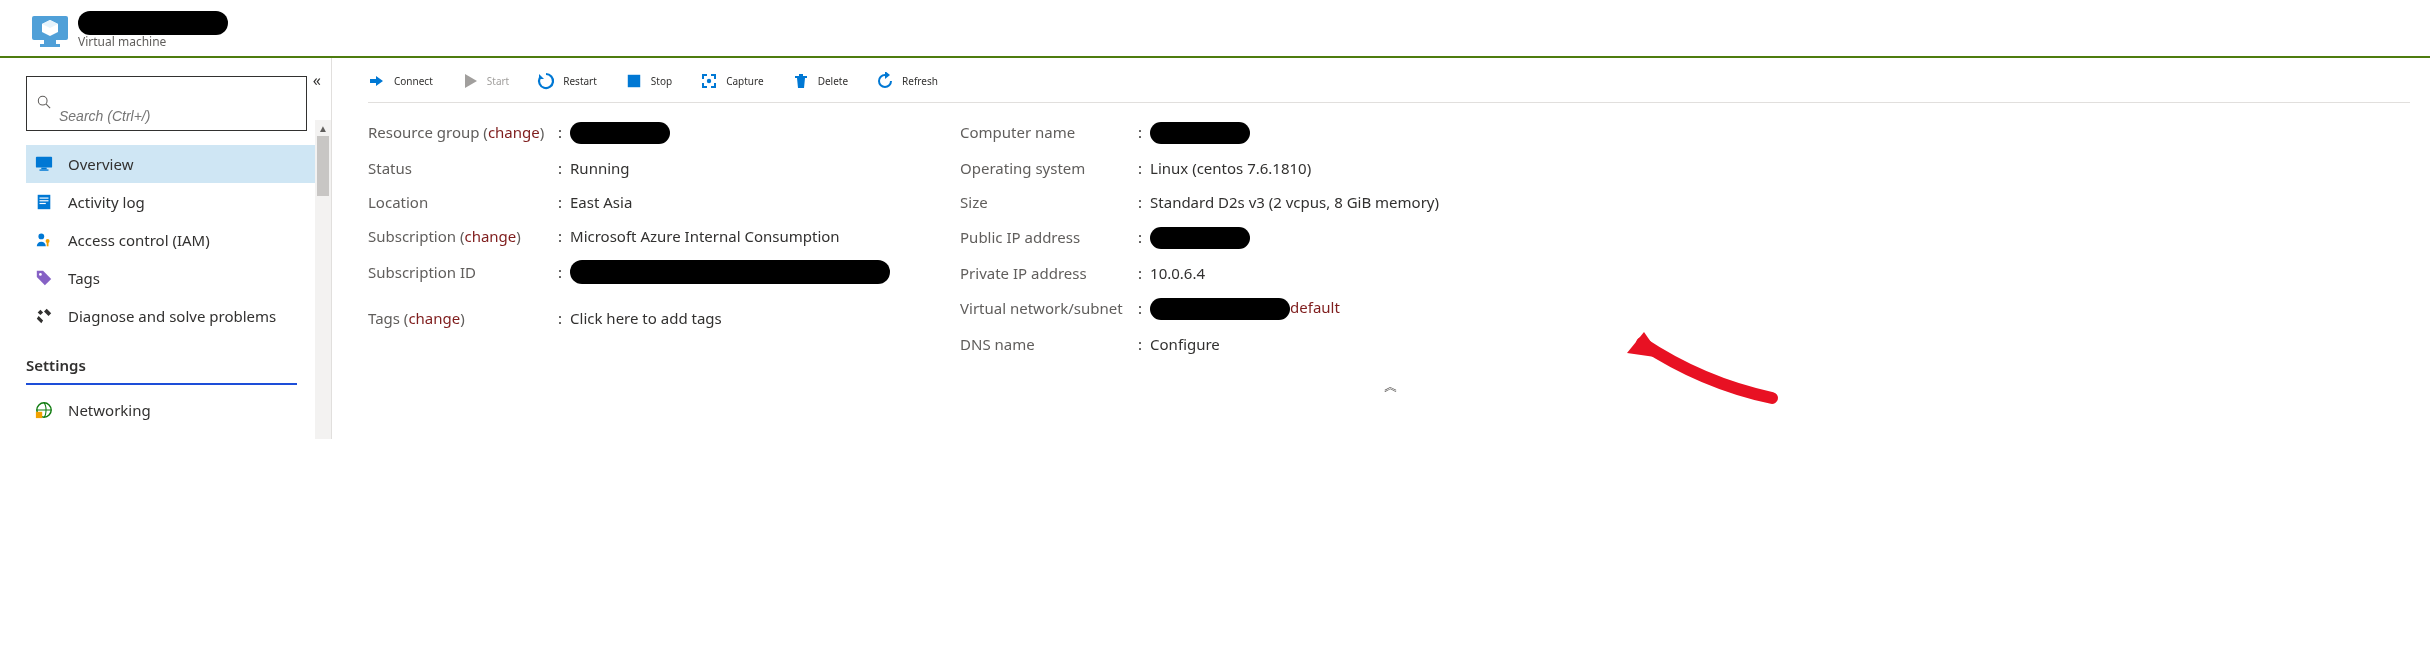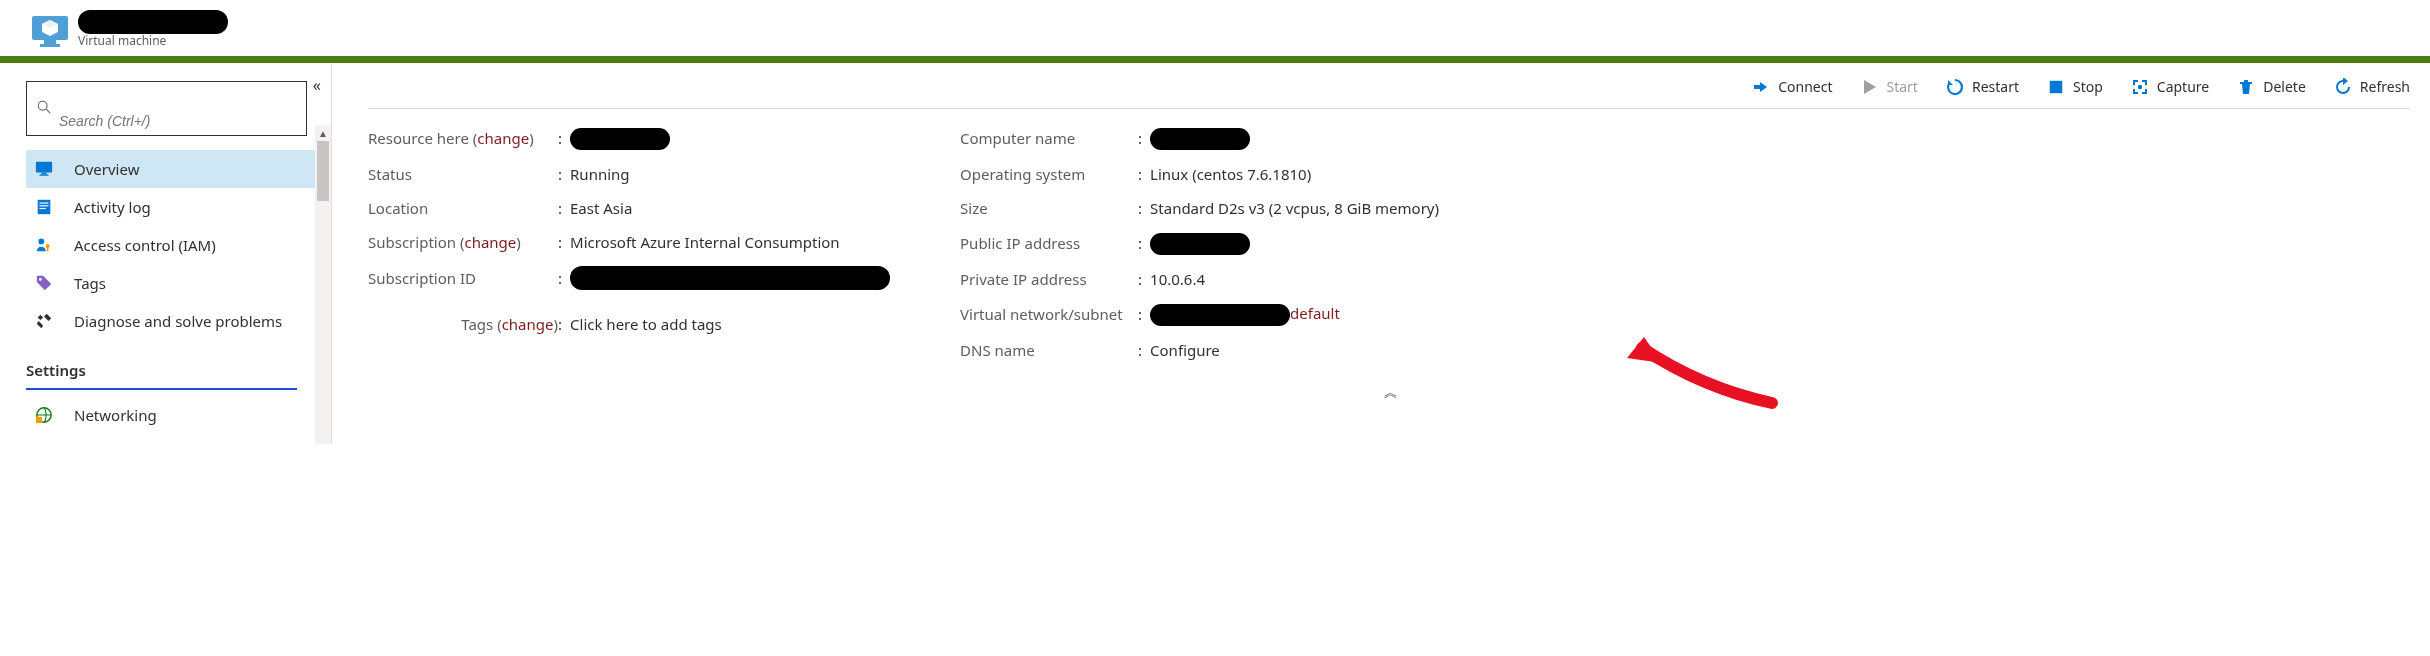--- a/index.html
+++ b/index.html
@@ -5,23 +5,23 @@
   * { box-sizing: border-box; margin: 0; padding: 0; }
   body {
     font-family: "Segoe UI", -apple-system, system-ui, sans-serif;
     font-size: 14px;
     color: #323130;
     background: #fff;
     width: 2430px;
   }
   .header {
     display: flex;
-    align-items: flex-start;
+    align-items: flex-end;
     padding: 10px 20px 6px 30px;
-    border-bottom: 7px solid #4d7c0f;
+    border-bottom: 2px solid #4d7c0f;
   }
   .vm-icon {
     width: 40px; height: 40px;
     display: flex; align-items: center; justify-content: center;
     margin-right: 8px;
   }
   .vm-type {
     font-size: 12px;
     color: #605e5c;
     margin-top: -2px;
@@ -67,21 +67,20 @@
     background: transparent;
     margin-top: 25px;
   }
   .nav {}
   .nav-item {
     display: flex;
     align-items: center;
     padding: 9px 8px;
     cursor: pointer;
     font-size: 15px;
-    gap: 6px;
   }
   .nav-item.selected {
     background: #cfe6f4;
   }
   .nav-item .icn {
     width: 20px; height: 20px;
     margin-right: 14px;
     display: inline-flex; align-items: center; justify-content: center;
     flex-shrink: 0;
   }
@@ -117,22 +116,21 @@
   .main {
     flex: 1;
     padding: 0 20px 20px 36px;
   }
   .toolbar {
     display: flex;
     align-items: center;
     gap: 28px;
     padding: 14px 0 12px 0;
     border-bottom: 1px solid #e1dfdd;
-    font-size: 14px;
-    justify-content: flex-end;
+    font-size: 10px;
   }
   .tb-item {
     display: inline-flex;
     align-items: center;
     gap: 8px;
     cursor: pointer;
   }
   .tb-item.disabled { color: #a19f9d; cursor: default; }
   .tb-item .ticn { width: 18px; height: 18px; display:inline-flex;align-items:center;justify-content:center; }
 
@@ -155,21 +153,21 @@
   }
   .col2 .row .lbl { width: 178px; }
   .row .sep {
     color: #323130;
     margin-right: 8px;
   }
   .row .val {
     color: #323130;
   }
   .link { color: #7f1d1d; cursor: pointer; }
-  .tags-row { margin-top: 24px; text-align: right; }
+  .tags-row { margin-top: 24px; }
   .chev-up {
     text-align: center;
     font-size: 14px;
     color: #605e5c;
     letter-spacing: -4px;
     margin-top: 4px;
   }
 
   
   .arrow-annot {
@@ -341,21 +339,21 @@
             </svg>
         </span>
         <span>Refresh</span>
       </span>
     </div>
 
     <div class="props">
       <div class="col">
         <div class="row">
           <span class="lbl">
-            <span>Resource here</span>
+            <span>Resource group</span>
             (<span class="link">change</span>)
           </span>
           <span class="sep">:</span>
           <span class="val"><span class="redact" style="width:100px;height:22px;"></span></span>
         </div>
         <div class="row">
           <span class="lbl">Status</span>
           <span class="sep">:</span>
           <span class="val">Running</span>
         </div>

